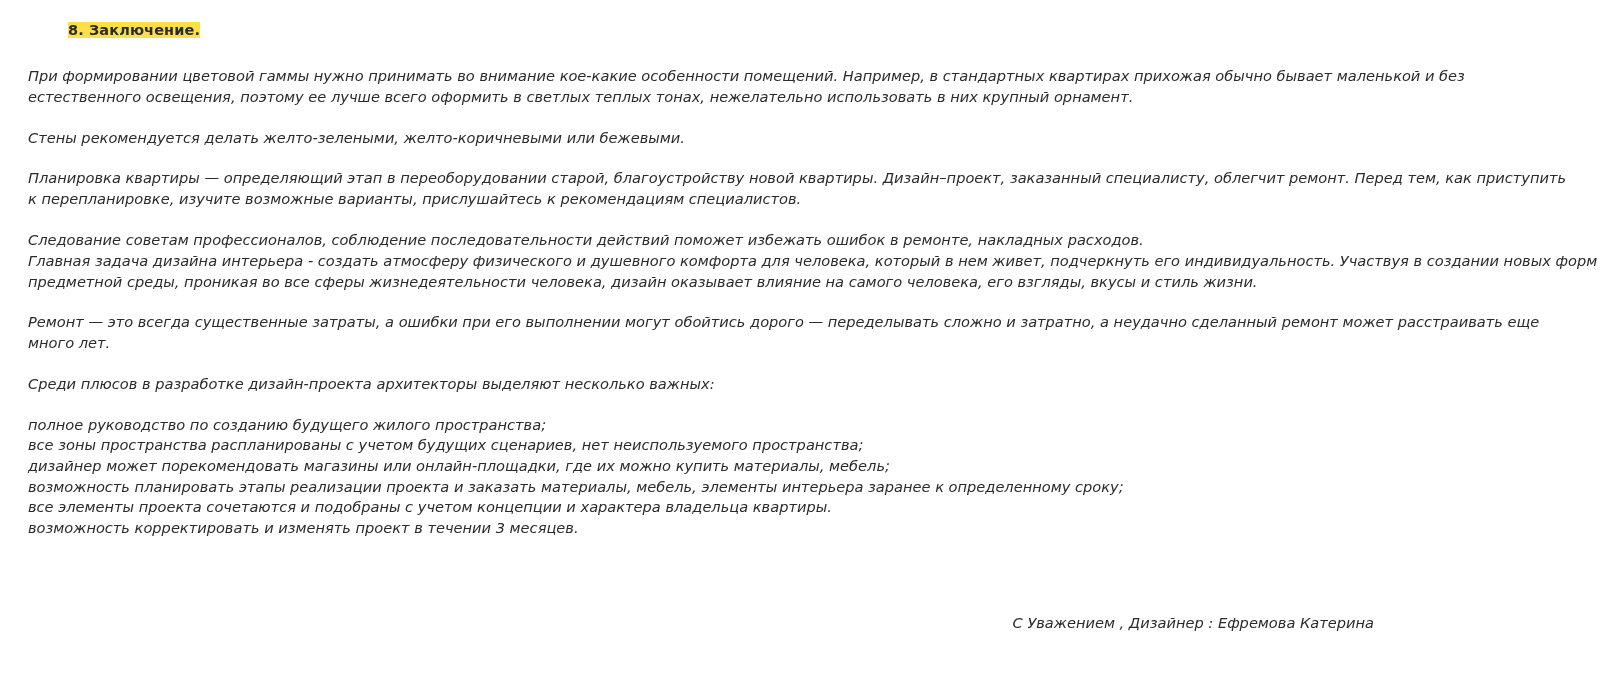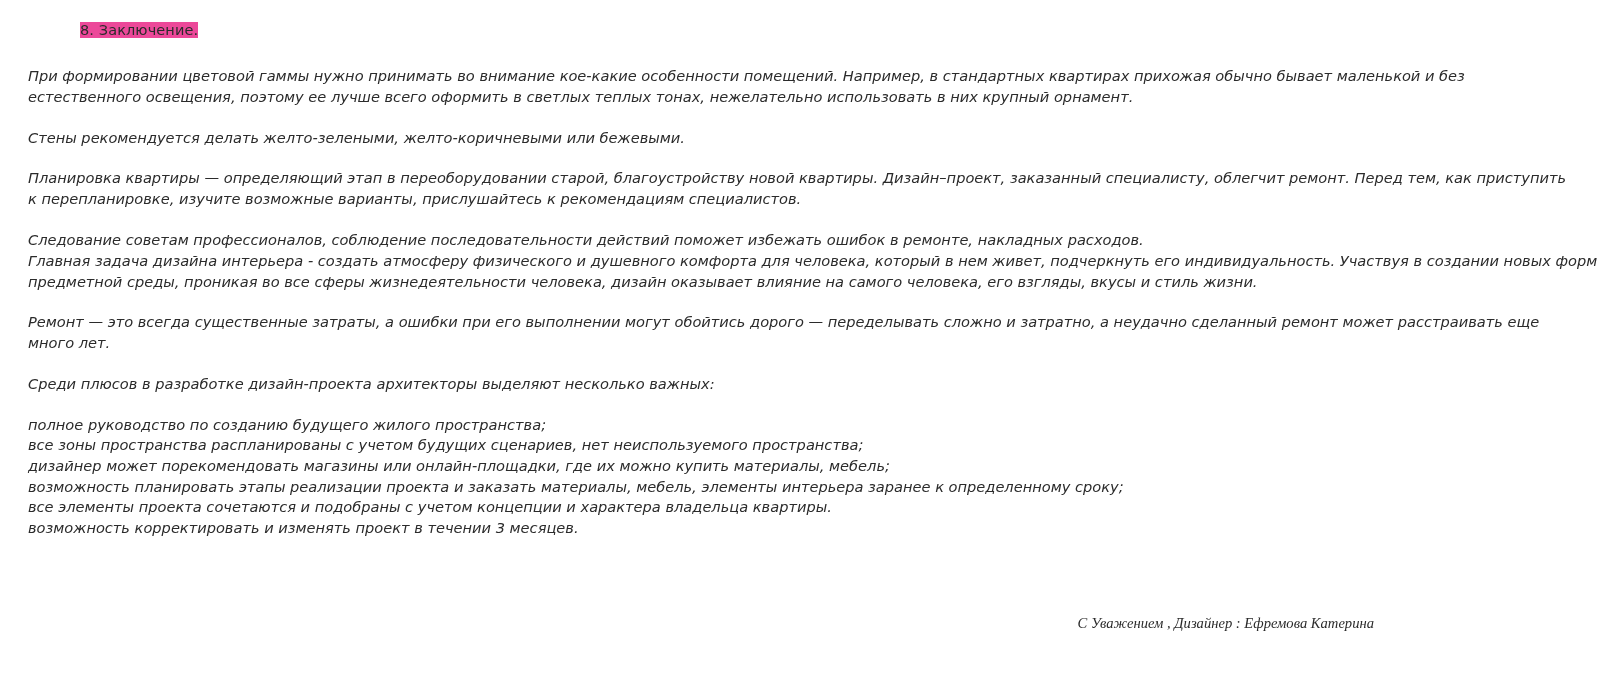--- a/index.html
+++ b/index.html
@@ -19,29 +19,29 @@
   .page {
     position: relative;
     width: 1600px;
     height: 696px;
     background: #ffffff;
   }
 
   
   .doc-heading {
     position: absolute;
-    left: 80px;
+    left: 68px;
     top: 22px;
     font-size: 14.5px;
     font-style: normal;
-    font-weight: 400;
+    font-weight: 700;
     letter-spacing: 0.1px;
     white-space: nowrap;
     color: #2b2b2b;
-    background: #ec4899;
+    background: #fde047;
   }
 
   
   .body-flow {
     position: absolute;
     left: 28px;
     top: 66px;
     width: 1580px;
   }
 
@@ -81,21 +81,20 @@
     position: absolute;
     right: 226px;
     top: 612px;
     text-align: center;
     font-style: italic;
     font-size: 14.6px;
     line-height: 22px;
     font-weight: 400;
     color: #2b2b2b;
     white-space: nowrap;
-    font-family: Liberation Serif, serif;
   }
   .signature .sig-line { display: block; }
   .signature .sig-phone { display: block; }
 </style>
 </head>
 <body>
 
 <div class="page">
 
   <div class="doc-heading">8. Заключение.</div>

